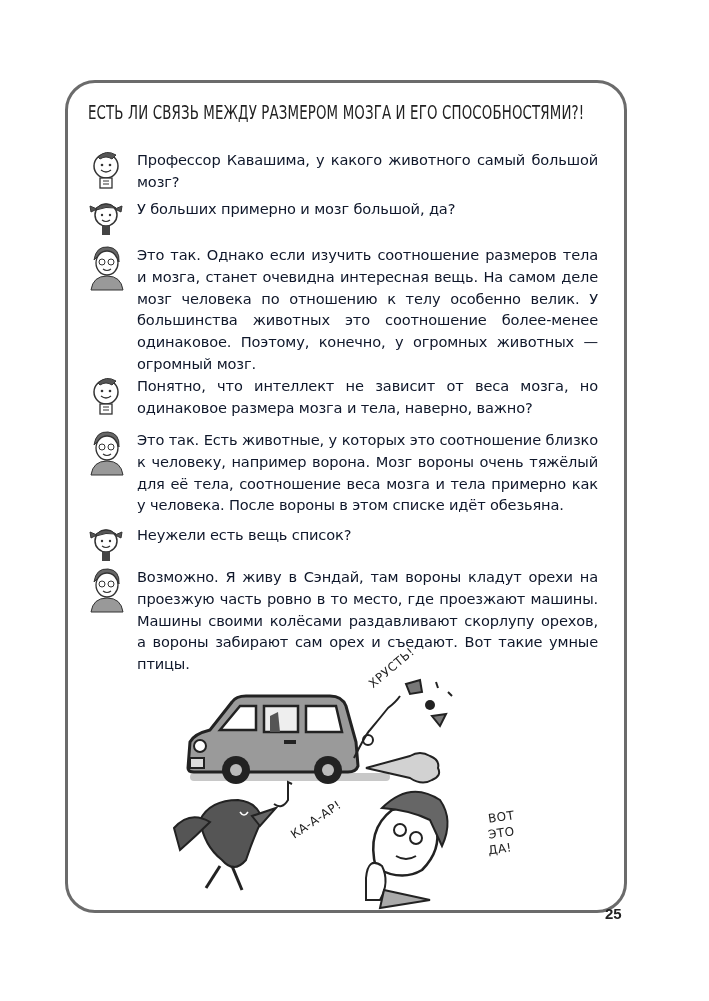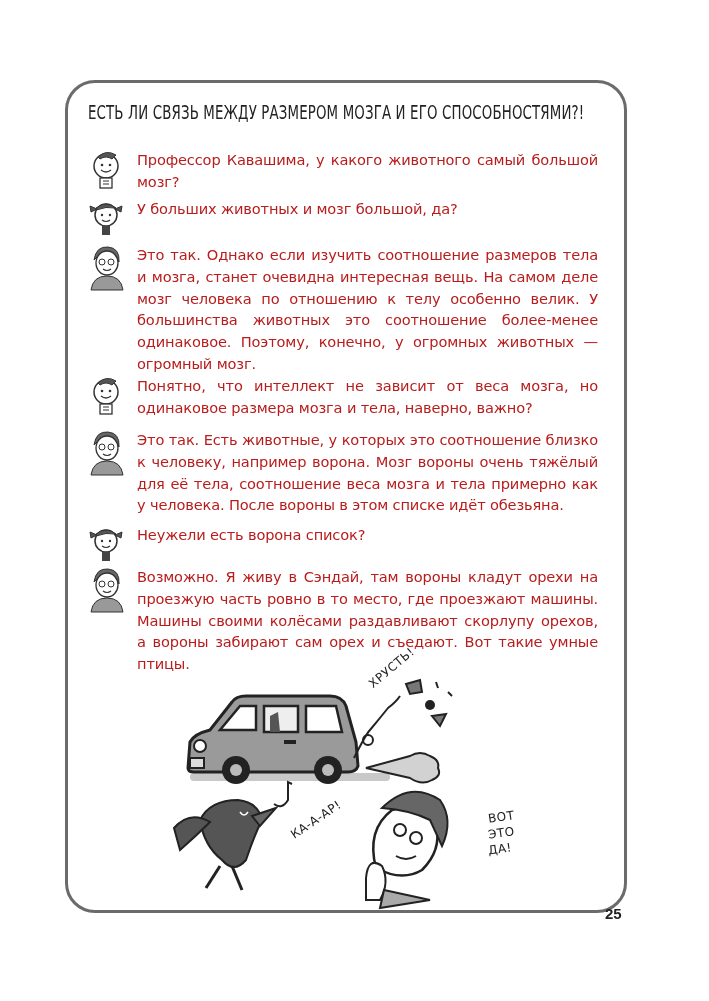--- a/index.html
+++ b/index.html
@@ -8,21 +8,21 @@
   .frame { position:absolute; left:65px; top:80px; width:562px; height:833px;
            border:3px solid #6b6b6b; border-radius:30px; box-sizing:border-box; }
   .title { position:absolute; left:88px; top:101px; width:520px;
            font-family:"DejaVu Sans Condensed","DejaVu Sans", sans-serif; font-stretch:condensed;
            font-size:19px; letter-spacing:0.2px; color:#222; transform:scaleX(0.78); transform-origin:left top;
            white-space:nowrap; font-weight:normal; }
   .title-inner { display:inline-block; width:660px; }
   .msg { position:absolute; left:88px; width:520px; }
   .avatar { position:absolute; left:0; top:0; width:38px; height:44px; }
   .text { position:absolute; left:49px; top:0; width:461px; font-size:14.6px; line-height:21.8px;
-          text-align:justify; letter-spacing:-0.15px; color:#b91c1c; }
+          text-align:justify; letter-spacing:-0.15px; color:#0f172a; }
   .pagenum { position:absolute; left:605px; top:905px; font-size:15px; font-weight:bold; color:#222;
              font-family:"Liberation Sans", sans-serif;text-align:right; }
   .illus { position:absolute; left:170px; top:660px; width:370px; height:250px; }
   .sfx { position:absolute; font-family:"DejaVu Sans", sans-serif; font-size:12px; color:#222; letter-spacing:0.5px; }
 </style>
 </head>
 <body>
 
 <div class="frame"></div>
 
@@ -52,21 +52,21 @@
       <circle cx="18" cy="17" r="11" fill="#fff" stroke="#333" stroke-width="1.5"></circle>
       <path d="M8 10 Q18 2 28 10 Q18 8 8 12 Z" fill="#555" stroke="#333"></path>
       <path d="M2 8 L9 11 L3 14 Z" fill="#555" stroke="#333"></path>
       <path d="M34 8 L27 11 L33 14 Z" fill="#555" stroke="#333"></path>
       <circle cx="14" cy="17" r="1.2" fill="#333"></circle>
         <circle cx="22" cy="17" r="1.2" fill="#333"></circle>
       <path d="M14 22 Q18 25 22 22" fill="none" stroke="#333" stroke-width="1.2"></path>
       <rect x="14" y="28" width="8" height="9" fill="#444"></rect>
     </svg>
   </span>
-  <div class="text">У больших животных и мозг большой, да?</div>
+  <div class="text">У больших примерно и мозг большой, да?</div>
 </div>
 
 <div class="msg" style="top:244px;">
   <span class="avatar">
     <svg width="38" height="48" viewBox="0 0 38 48">
       <path d="M6 16 Q8 2 20 3 Q32 4 31 18 L28 12 Q18 8 10 12 Z" fill="#666" stroke="#333"></path>
       <ellipse cx="19" cy="19" rx="11" ry="12" fill="#fff" stroke="#333" stroke-width="1.3"></ellipse>
       <circle cx="14" cy="18" r="3" fill="none" stroke="#333"></circle>
         <circle cx="23" cy="18" r="3" fill="none" stroke="#333"></circle>
       <path d="M15 25 Q19 28 23 25" fill="none" stroke="#333" stroke-width="1.2"></path>
@@ -112,21 +112,21 @@
       <circle cx="18" cy="17" r="11" fill="#fff" stroke="#333" stroke-width="1.5"></circle>
       <path d="M8 10 Q18 2 28 10 Q18 8 8 12 Z" fill="#555" stroke="#333"></path>
       <path d="M2 8 L9 11 L3 14 Z" fill="#555" stroke="#333"></path>
       <path d="M34 8 L27 11 L33 14 Z" fill="#555" stroke="#333"></path>
       <circle cx="14" cy="17" r="1.2" fill="#333"></circle>
         <circle cx="22" cy="17" r="1.2" fill="#333"></circle>
       <path d="M14 22 Q18 25 22 22" fill="none" stroke="#333" stroke-width="1.2"></path>
       <rect x="14" y="28" width="8" height="9" fill="#444"></rect>
     </svg>
   </span>
-  <div class="text">Неужели есть ворона список?</div>
+  <div class="text">Неужели есть вещь список?</div>
 </div>
 
 <div class="msg" style="top:566px;">
   <span class="avatar">
     <svg width="38" height="48" viewBox="0 0 38 48">
       <path d="M6 16 Q8 2 20 3 Q32 4 31 18 L28 12 Q18 8 10 12 Z" fill="#666" stroke="#333"></path>
       <ellipse cx="19" cy="19" rx="11" ry="12" fill="#fff" stroke="#333" stroke-width="1.3"></ellipse>
       <circle cx="14" cy="18" r="3" fill="none" stroke="#333"></circle>
         <circle cx="23" cy="18" r="3" fill="none" stroke="#333"></circle>
       <path d="M15 25 Q19 28 23 25" fill="none" stroke="#333" stroke-width="1.2"></path>

